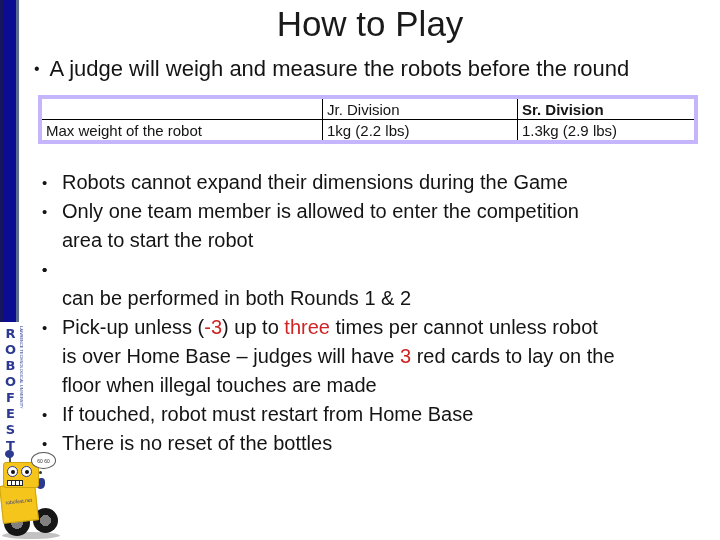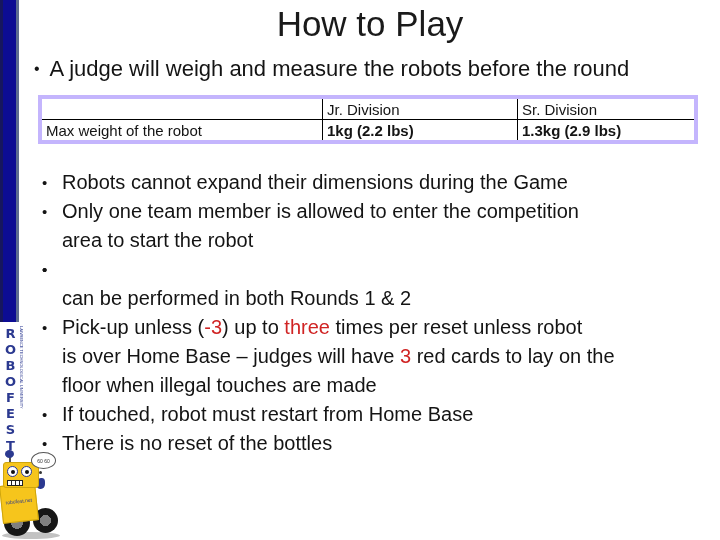--- a/index.html
+++ b/index.html
@@ -36,22 +36,22 @@
   
   .spec-table{
     position:absolute;left:38px;top:95px;width:647px;
     border-collapse:collapse;font-size:15px;table-layout:fixed;
   }
   .spec-table td{
     border:1.5px solid #000;height:20px;padding:0 4px;
     overflow:hidden;white-space:nowrap;
   }
   .spec-table{border:4px solid #c4b5fd;}
-  .col-label{width:272px;} .col-jr{width:186px;} .col-sr{width:168px;}
-  .bold-val{font-weight:bold;}
+  .col-label{width:272px;} .col-jr{width:186px;} .col-sr{width:168px;font-weight:bold;}
+  .bold-val{font-weight:normal;}
   
   .bullets{
     position:absolute;left:40px;top:168px;width:670px;margin:0;padding:0;
     list-style:none;font-size:20px;line-height:29px;
   }
   .bullets li{position:relative;padding-left:22px;}
   .bullets .marker{position:absolute;left:2px;top:0;font-size:15px;}
   .r{color:var(--accent-red,#d02424);}
   .i{font-style:italic;}
   
@@ -117,21 +117,21 @@
         <td class="bold-val">1.3kg (2.9 lbs)</td>
       </tr>
     </tbody>
   </table>
 
   <ul class="bullets">
     <li><span class="marker">•</span><span><span>Robots cannot expand their dimensions during the Game</span></span></li>
     <li><span class="marker">•</span><span><span>Only one team member is allowed to enter the competition</span><br><span>area to start the robot</span></span></li>
     <li><span class="marker">•</span></li>
     <li><span class="marker">•</span><span><br><span>can be performed in both Rounds 1 &amp; 2</span></span></li>
-    <li><span class="marker">•</span><span><span>Pick-up unless (</span><span class="r">-3</span><span>) up to </span><span class="r">three</span><span> times per reset unless robot</span><br><span>is over Home Base – judges will have </span><span class="r">3</span><span> red cards to lay on the</span><br><span>floor when illegal touches are made</span></span></li>
+    <li><span class="marker">•</span><span><span>Pick-up unless (</span><span class="r">-3</span><span>) up to </span><span class="r">three</span><span> times per cannot unless robot</span><br><span>is over Home Base – judges will have </span><span class="r">3</span><span> red cards to lay on the</span><br><span>floor when illegal touches are made</span></span></li>
     <li><span class="marker">•</span><span><span>If touched, robot must restart from Home Base</span></span></li>
     <li><span class="marker">•</span><span><span>There is no reset of the bottles</span></span></li>
   </ul>
 
   <div class="mascot">
     <div class="m-shadow"></div>
     <div class="m-wheel left"></div>
     <div class="m-wheel right"></div>
     <div class="m-body">
       <div class="m-body-text">robofest.net</div>

